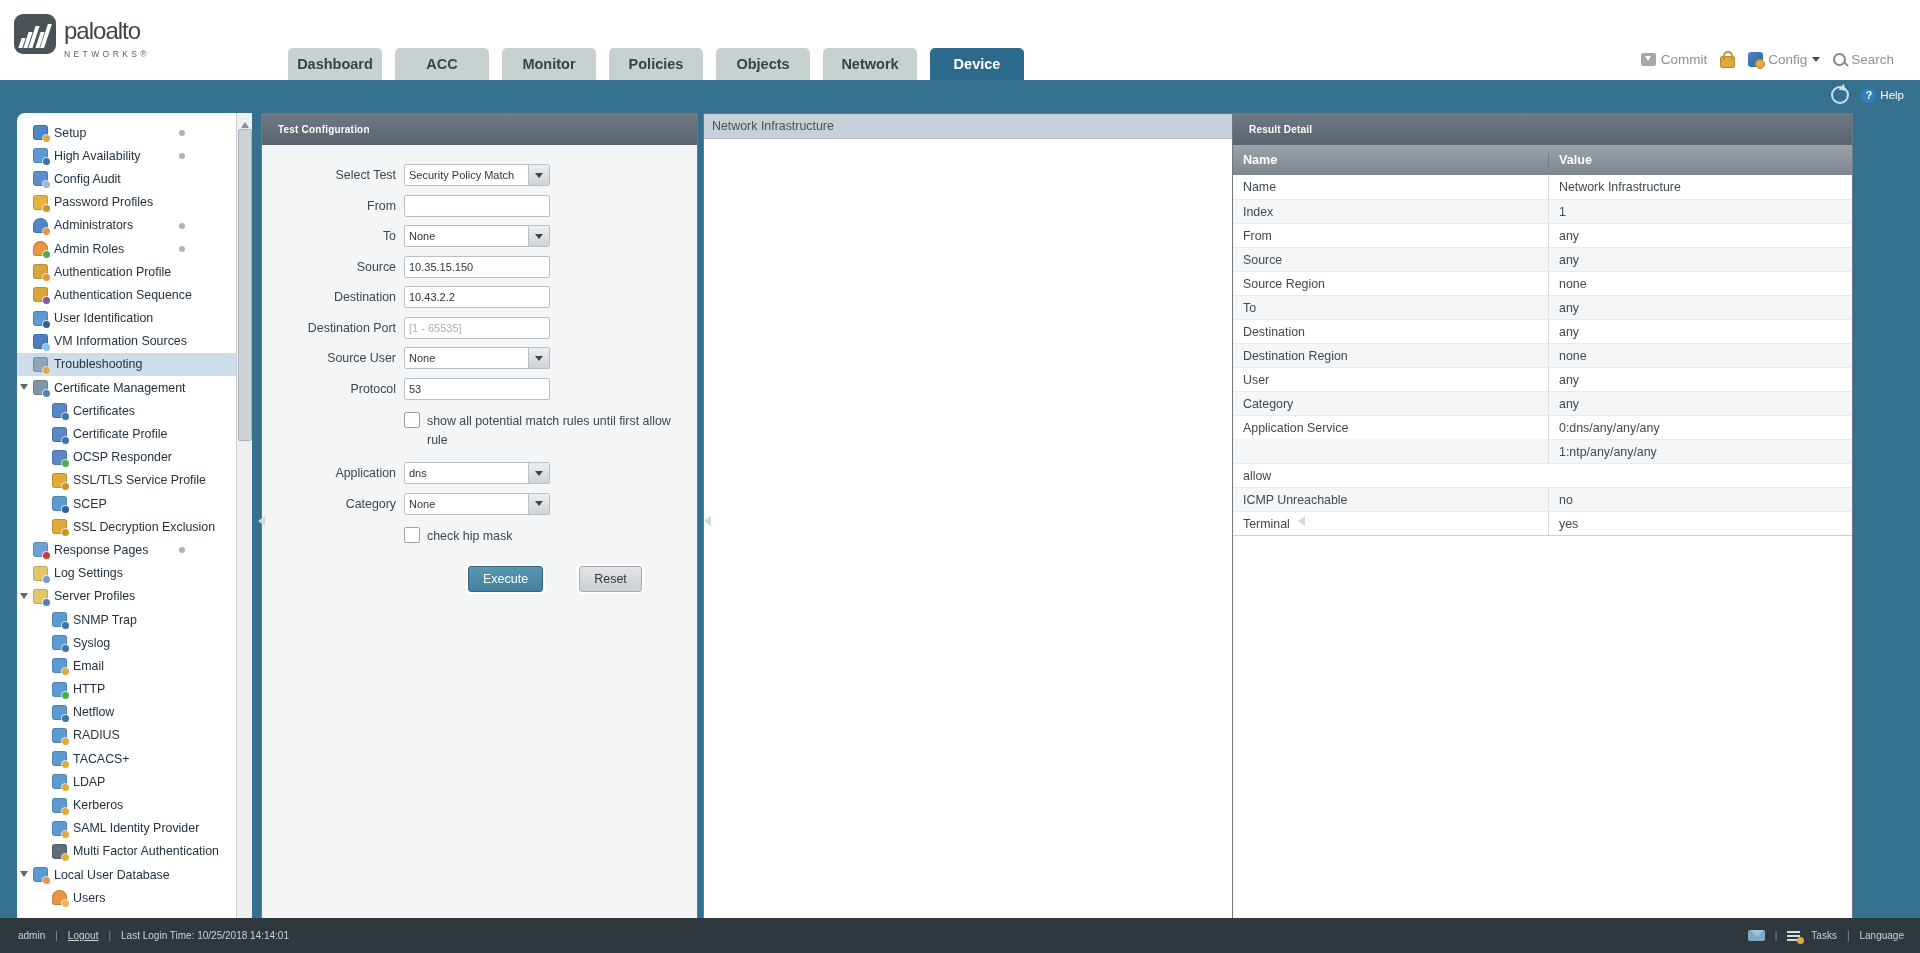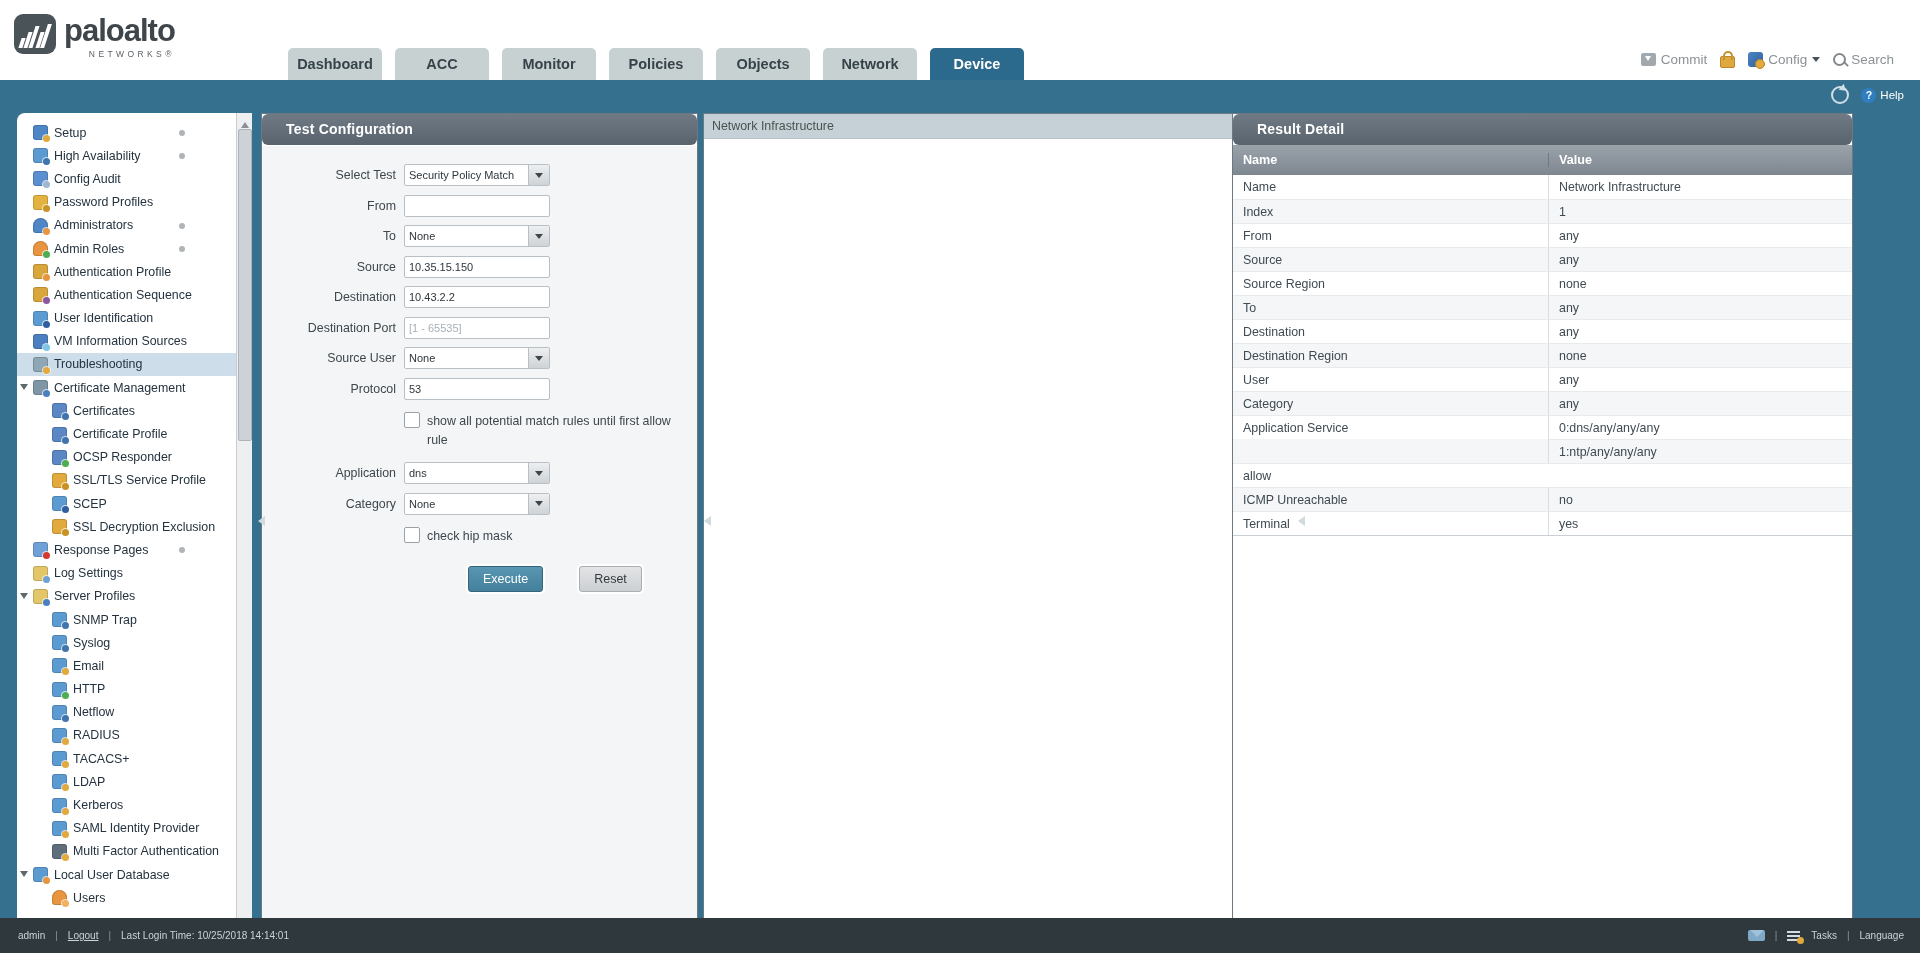--- a/index.html
+++ b/index.html
@@ -4,21 +4,21 @@
 <style>
   html,body{margin:0;padding:0;}
   .stage{position:relative;width:1920px;height:953px;overflow:hidden;background:#35708E;
          font-family:"Liberation Sans",sans-serif;-webkit-font-smoothing:antialiased;}
   
   .hdr{position:absolute;left:0;top:0;width:1920px;height:80px;background:#fff;}
   .logo{position:absolute;left:14px;top:14px;display:flex;}
   .logo-mark{width:42px;height:40px;background:#4A5358;border-radius:9px;position:relative;overflow:hidden;}
   .logo-mark i{position:absolute;bottom:6px;width:4px;background:#fff;transform:skewX(-18deg);}
   .logo-word{margin-left:8px;}
-  .logo-word .w{font-size:31px;font-weight:700;color:#3E464B;letter-spacing:-1px;line-height:34px;}
+  .logo-word .w{font-size:24px;font-weight:400;color:#3E464B;letter-spacing:-1px;line-height:34px;}
   .logo-word .s{font-size:8.5px;color:#5A6166;letter-spacing:3.4px;text-align:right;margin-top:1px;}
   .tabs{position:absolute;left:288px;bottom:0;display:flex;gap:13px;border-radius:14px;}
   .tab{width:94px;height:32px;line-height:32px;text-align:center;font-size:14.5px;font-weight:700;
        color:#36434A;background:#C7D1D1;border-radius:5px 5px 0 0;cursor:pointer;}
   .tab.active{background:#2B6A8C;color:#fff;}
   .hdr-right{position:absolute;right:26px;top:50px;display:flex;align-items:center;gap:13px;
              font-size:13.5px;color:#8B9296;}
   .hact{display:flex;align-items:center;gap:5px;cursor:pointer;}
   .ic-commit{width:15px;height:13px;background:#A2A9AE;border-radius:2px;position:relative;}
   .ic-commit:after{content:"";position:absolute;left:4px;top:3px;border:3.5px solid transparent;border-top:5px solid #fff;}
@@ -32,21 +32,21 @@
   
   .helprow{position:absolute;right:16px;top:86px;display:flex;align-items:center;gap:12px;color:#fff;font-size:11.5px;}
   .ic-refresh{width:14px;height:14px;border:2.5px solid #CFE0E8;border-radius:50%;position:relative;cursor:pointer;}
   .ic-refresh:after{content:"";position:absolute;right:-3px;top:-2px;border:4px solid transparent;border-left:6px solid #CFE0E8;transform:rotate(40deg);}
   .ic-help{width:15px;height:15px;border-radius:50%;background:#2E7EC0;color:#fff;font-size:10.5px;font-weight:700;
            text-align:center;line-height:15px;}
   .helpbtn{display:flex;align-items:center;gap:4px;cursor:pointer;}
   
   .panel{position:absolute;top:113px;height:918px;background:#fff;border:1px solid #6E7880;box-sizing:border-box;}
   .ptitle{height:31px;line-height:31px;background:linear-gradient(#6F7A84,#59636D);color:#fff;
-          font-size:14px;font-weight:700;padding-left:24px;letter-spacing:.2px;border-radius:6px;}
+          font-size:10px;font-weight:700;padding-left:16px;letter-spacing:.2px;}
   
   .sidebar{left:17px;width:235px;border:none;border-radius:8px 0 0 0;}
   .tree{position:absolute;left:0;top:8px;right:16px;bottom:0;overflow:hidden;}
   .si{position:relative;height:23.2px;display:flex;align-items:center;padding-left:16px;cursor:pointer;
       font-size:12.4px;color:#24333F;white-space:nowrap;}
   .si.lvl1{padding-left:35px;}
   .si.sel{background:#CDDEEA;}
   .tri{position:absolute;left:3px;top:8px;width:0;height:0;border:4.5px solid transparent;border-top:6px solid #5F686D;}
   .ic{width:15px;height:15px;border-radius:3px;margin-right:6px;flex:0 0 auto;position:relative;
       background:linear-gradient(145deg,var(--c1),var(--c1d,var(--c1)));box-shadow:inset 0 0 0 1px rgba(0,0,0,.15);}

